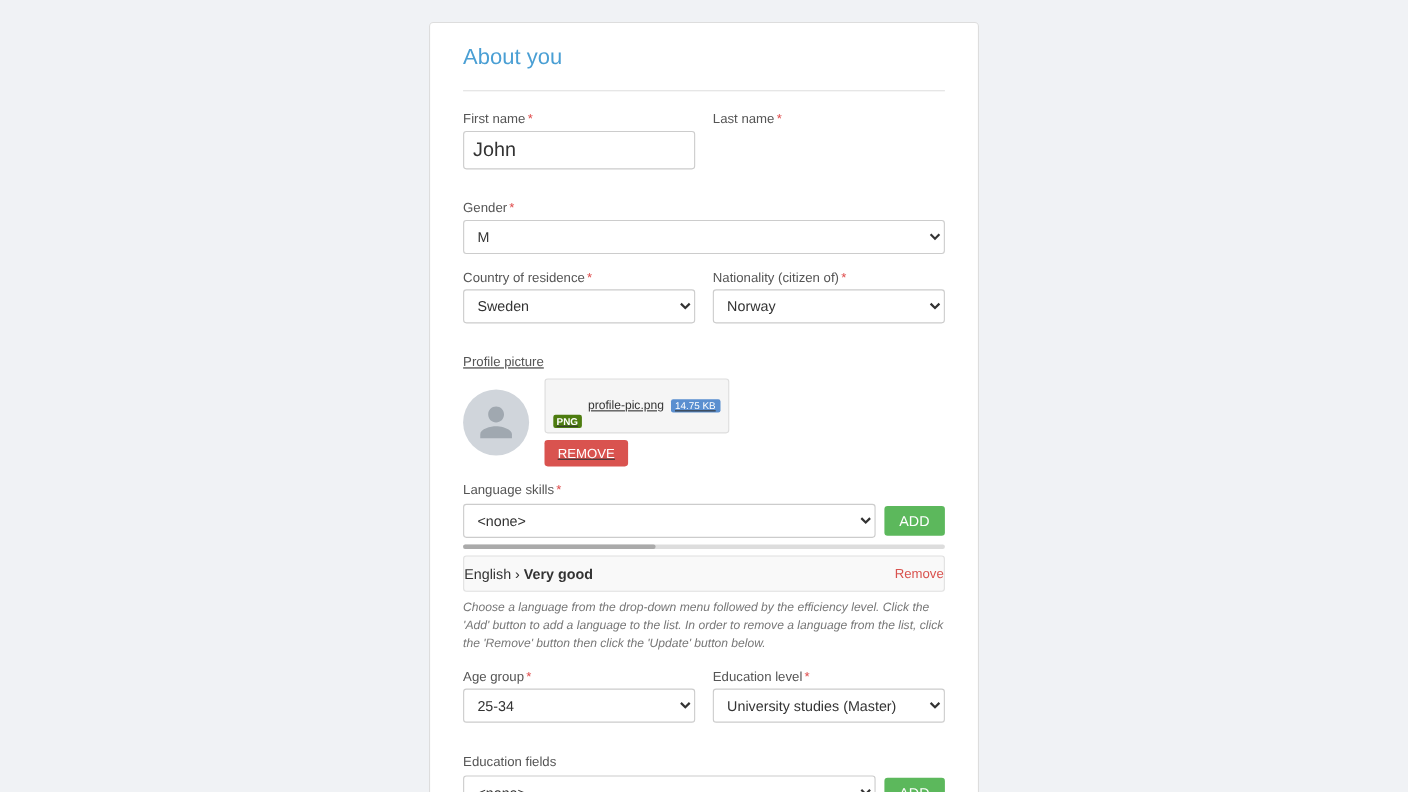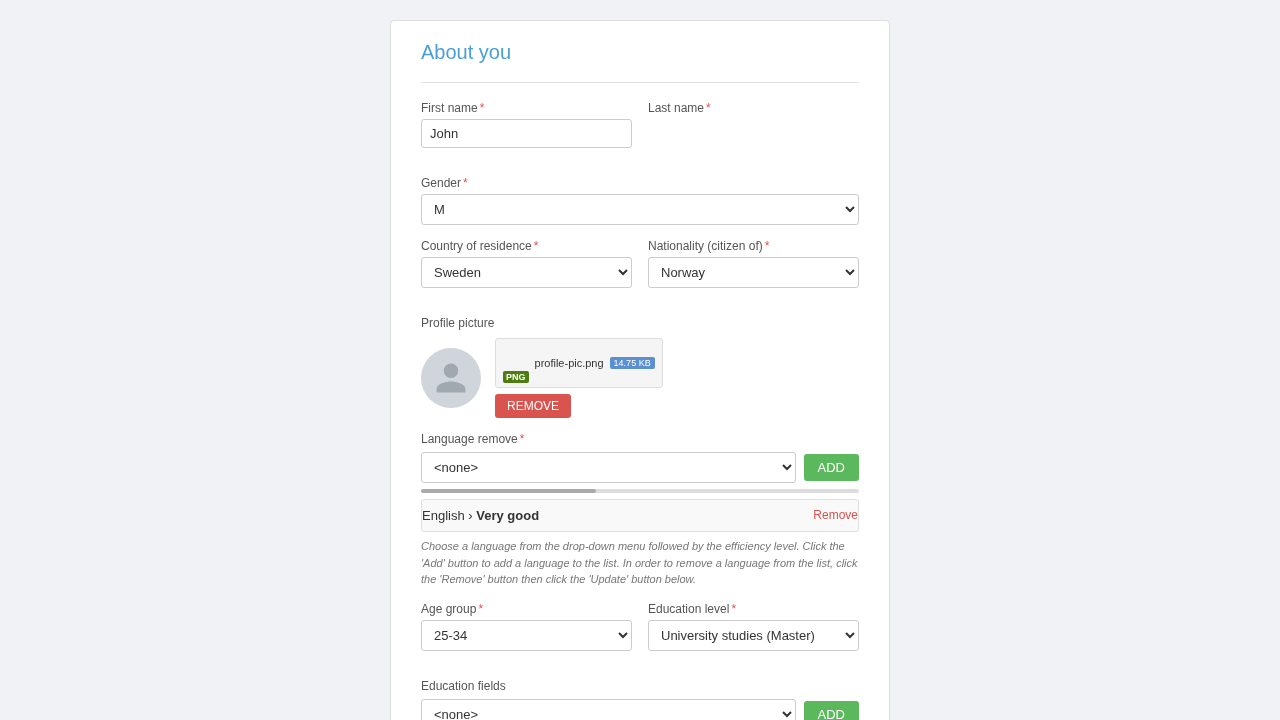--- a/index.html
+++ b/index.html
@@ -54,37 +54,38 @@
       margin-bottom: 4px;
     }
     label .required {
       color: #e05050;
       margin-left: 2px;
     }
     input[type="text"] {
       border: 1px solid #ccc;
       border-radius: 3px;
       padding: 6px 8px;
-      font-size: 13px;
+      font-size: 18px;
       width: 100%;
       color: #333;
       background: #fff;
     }
     select {
       border: 1px solid #ccc;
       border-radius: 3px;
       padding: 6px 8px;
       font-size: 13px;
       width: 100%;
       color: #333;
       background: #fff;
       appearance: auto;
     }
     .profile-picture-section {
       margin-bottom: 14px;
+      text-decoration: underline;
     }
     .profile-picture-section label {
       display: block;
       margin-bottom: 8px;
       font-size: 12px;
       color: #555;
     }
     .profile-picture-row {
       display: flex;
       align-items: center;
@@ -301,21 +302,21 @@
             <span>profile-pic.png</span>
             <span class="file-size">14.75 KB</span>
           </div>
           <button class="btn-remove">REMOVE</button>
         </div>
       </div>
     </div>
 
     <div class="language-skills-section">
       <label>
-        <span>Language remove</span><span class="required">*</span>
+        <span>Language skills</span><span class="required">*</span>
       </label>
       <div class="add-row">
         <select>
           <option value="none">&lt;none&gt;</option>
           <option value="English">English</option>
           <option value="French">French</option>
         </select>
         <button class="btn-add">ADD</button>
       </div>
       <div class="scrollbar-hint"></div>

